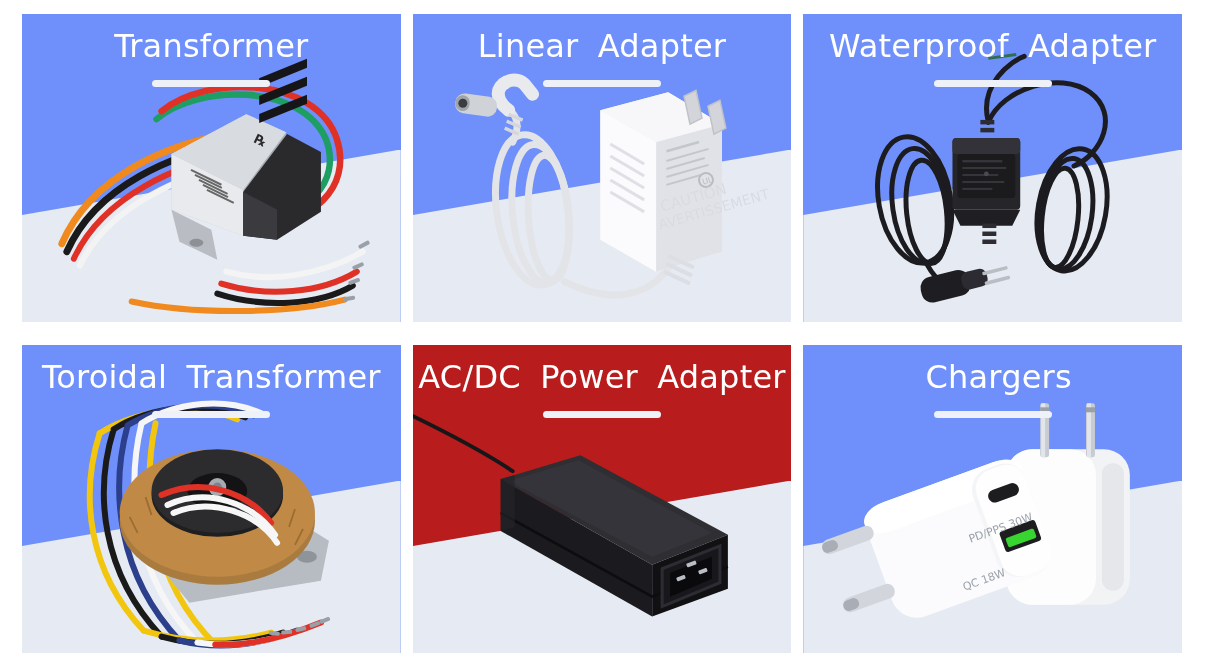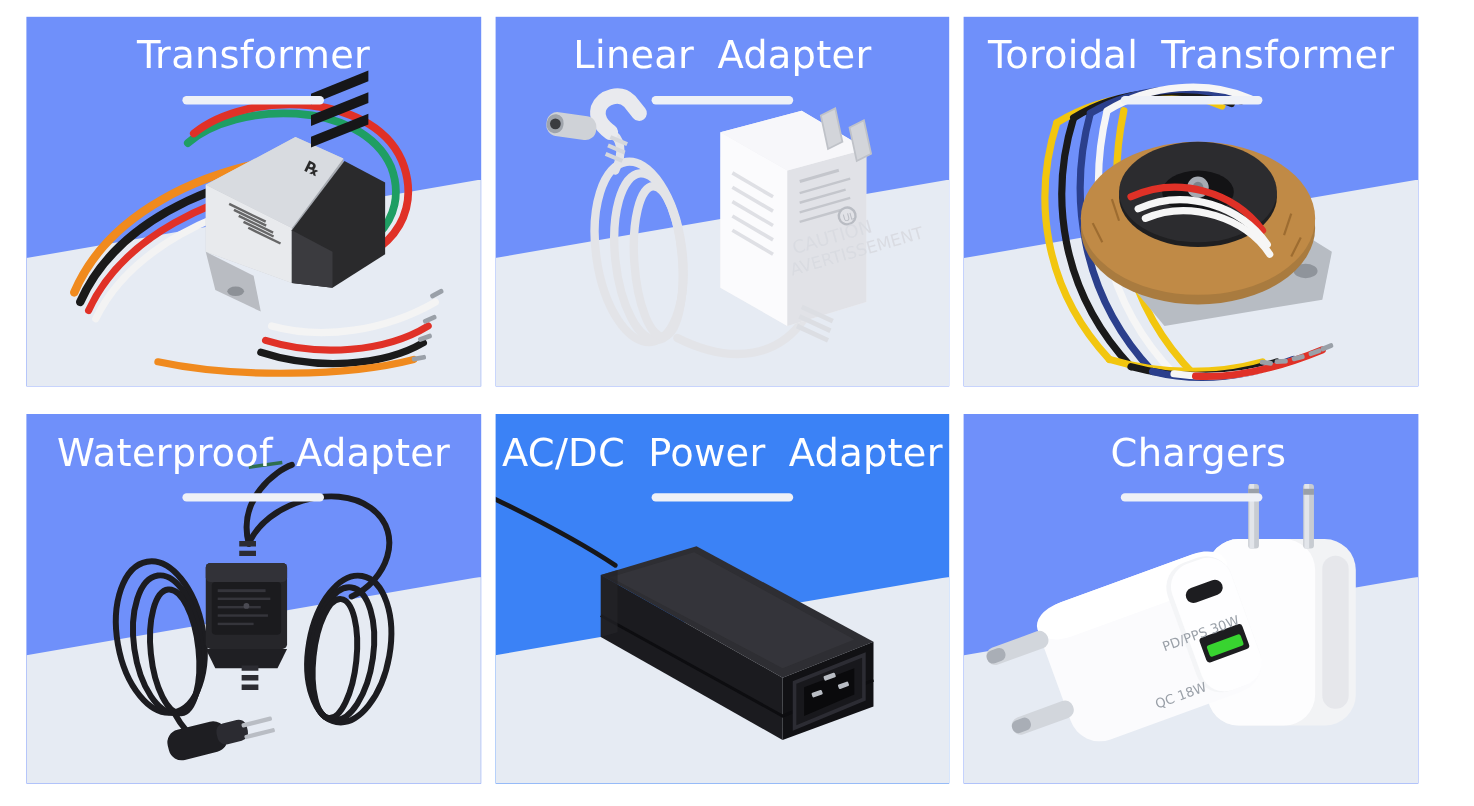--- a/index.html
+++ b/index.html
@@ -198,20 +198,83 @@
     </div>
     <div class="card-title wide-space" style="color: rgb(255, 255, 255); text-align: center;">Linear  Adapter</div>
     <div class="title-rule" style="background: rgb(238, 241, 247);"></div>
   </div>
 
   <div class="card" style="background: rgb(111, 144, 250);">
     <div class="floor" style="background: rgb(230, 235, 243);"></div>
     <div class="art">
       <svg viewBox="0 0 380 308" preserveAspectRatio="xMidYMid meet">
 
+        <g fill="none" stroke="#1c1c20" stroke-width="5" stroke-linecap="round">
+          <path d="M186 108 C176 70 210 46 222 42"></path>
+          <path d="M186 108 C200 74 258 56 288 78 C318 100 300 140 272 152"></path>
+        </g>
+        <g stroke="#2f6f4f" stroke-width="3">
+          <line x1="186" y1="44" x2="214" y2="40"></line>
+        </g>
+
+        <g fill="none" stroke="#1c1c20" stroke-width="5" stroke-linecap="round">
+          <ellipse cx="112" cy="186" rx="36" ry="64" transform="rotate(-10 112 186)"></ellipse>
+          <ellipse cx="118" cy="192" rx="28" ry="58" transform="rotate(-8 118 192)"></ellipse>
+          <ellipse cx="124" cy="198" rx="20" ry="52" transform="rotate(-6 124 198)"></ellipse>
+          <path d="M124 250 C136 272 152 280 164 276"></path>
+        </g>
+
+        <g fill="none" stroke="#1c1c20" stroke-width="5" stroke-linecap="round">
+          <ellipse cx="270" cy="196" rx="34" ry="62" transform="rotate(10 270 196)"></ellipse>
+          <ellipse cx="264" cy="200" rx="26" ry="56" transform="rotate(8 264 200)"></ellipse>
+          <ellipse cx="258" cy="204" rx="18" ry="50" transform="rotate(6 258 204)"></ellipse>
+        </g>
+
+        <g>
+          <rect x="150" y="124" width="68" height="72" rx="4" fill="#26262a"></rect>
+          <rect x="150" y="124" width="68" height="16" rx="4" fill="#323238"></rect>
+          <rect x="155" y="140" width="58" height="44" rx="3" fill="#1b1b1e"></rect>
+          <g fill="#3a3a41" opacity="0.85">
+            <rect x="160" y="146" width="40" height="2.4"></rect>
+            <rect x="160" y="153" width="44" height="2"></rect>
+            <rect x="160" y="160" width="36" height="2"></rect>
+            <rect x="160" y="167" width="42" height="2"></rect>
+            <rect x="160" y="174" width="30" height="2"></rect>
+          </g>
+          <circle cx="184" cy="160" r="2.4" fill="#4a4a52"></circle>
+          <polygon points="150,196 218,196 210,212 158,212" fill="#1f1f23"></polygon>
+
+          <g stroke="#2c2c32" stroke-width="4.5" fill="none">
+            <line x1="178" y1="108" x2="192" y2="108"></line>
+            <line x1="178" y1="116" x2="192" y2="116"></line>
+            <line x1="180" y1="212" x2="194" y2="212"></line>
+            <line x1="180" y1="220" x2="194" y2="220"></line>
+            <line x1="180" y1="228" x2="194" y2="228"></line>
+          </g>
+        </g>
+
+        <g transform="rotate(-14 150 272)">
+          <rect x="118" y="258" width="50" height="26" rx="11" fill="#1e1e22"></rect>
+          <rect x="160" y="262" width="26" height="18" rx="7" fill="#2b2b31"></rect>
+          <g fill="#b9bdc4">
+            <rect x="182" y="266" width="26" height="3.6" rx="1.4"></rect>
+            <rect x="182" y="276" width="26" height="3.6" rx="1.4"></rect>
+          </g>
+        </g>
+      </svg>
+    </div>
+    <div class="card-title wide-space" style="color: rgb(255, 255, 255);">Waterproof  Adapter</div>
+    <div class="title-rule" style="background: rgb(238, 241, 247);"></div>
+  </div>
+
+  <div class="card" style="background: rgb(111, 144, 250);">
+    <div class="floor" style="background: rgb(230, 235, 243);"></div>
+    <div class="art">
+      <svg viewBox="0 0 380 308" preserveAspectRatio="xMidYMid meet">
+
         <g fill="none" stroke-width="6" stroke-linecap="round">
           <path d="M78 88 C58 150 66 226 122 286" stroke="#f2c60f"></path>
           <path d="M92 84 C72 148 80 228 140 292" stroke="#1a1a1a"></path>
           <path d="M106 80 C88 146 96 230 158 296" stroke="#2b3f8c"></path>
           <path d="M120 78 C104 144 112 232 176 298" stroke="#f6f6f6"></path>
           <path d="M134 78 C120 144 128 234 194 300" stroke="#f2c60f"></path>
         </g>
 
         <g fill="none" stroke-width="6" stroke-linecap="round">
           <path d="M78 88 C120 62 180 58 216 74" stroke="#f2c60f"></path>
@@ -264,84 +327,21 @@
           <rect x="274" y="284" width="11" height="4" rx="1.6" transform="rotate(-14 274 284)"></rect>
           <rect x="288" y="280" width="11" height="4" rx="1.6" transform="rotate(-20 288 280)"></rect>
           <rect x="298" y="276" width="11" height="4" rx="1.6" transform="rotate(-22 298 276)"></rect>
         </g>
       </svg>
     </div>
     <div class="card-title wide-space" style="color: rgb(255, 255, 255);">Toroidal  Transformer</div>
     <div class="title-rule" style="background: rgb(238, 241, 247);"></div>
   </div>
 
-  <div class="card" style="background: rgb(111, 144, 250);">
-    <div class="floor" style="background: rgb(230, 235, 243);"></div>
-    <div class="art">
-      <svg viewBox="0 0 380 308" preserveAspectRatio="xMidYMid meet">
-
-        <g fill="none" stroke="#1c1c20" stroke-width="5" stroke-linecap="round">
-          <path d="M186 108 C176 70 210 46 222 42"></path>
-          <path d="M186 108 C200 74 258 56 288 78 C318 100 300 140 272 152"></path>
-        </g>
-        <g stroke="#2f6f4f" stroke-width="3">
-          <line x1="186" y1="44" x2="214" y2="40"></line>
-        </g>
-
-        <g fill="none" stroke="#1c1c20" stroke-width="5" stroke-linecap="round">
-          <ellipse cx="112" cy="186" rx="36" ry="64" transform="rotate(-10 112 186)"></ellipse>
-          <ellipse cx="118" cy="192" rx="28" ry="58" transform="rotate(-8 118 192)"></ellipse>
-          <ellipse cx="124" cy="198" rx="20" ry="52" transform="rotate(-6 124 198)"></ellipse>
-          <path d="M124 250 C136 272 152 280 164 276"></path>
-        </g>
-
-        <g fill="none" stroke="#1c1c20" stroke-width="5" stroke-linecap="round">
-          <ellipse cx="270" cy="196" rx="34" ry="62" transform="rotate(10 270 196)"></ellipse>
-          <ellipse cx="264" cy="200" rx="26" ry="56" transform="rotate(8 264 200)"></ellipse>
-          <ellipse cx="258" cy="204" rx="18" ry="50" transform="rotate(6 258 204)"></ellipse>
-        </g>
-
-        <g>
-          <rect x="150" y="124" width="68" height="72" rx="4" fill="#26262a"></rect>
-          <rect x="150" y="124" width="68" height="16" rx="4" fill="#323238"></rect>
-          <rect x="155" y="140" width="58" height="44" rx="3" fill="#1b1b1e"></rect>
-          <g fill="#3a3a41" opacity="0.85">
-            <rect x="160" y="146" width="40" height="2.4"></rect>
-            <rect x="160" y="153" width="44" height="2"></rect>
-            <rect x="160" y="160" width="36" height="2"></rect>
-            <rect x="160" y="167" width="42" height="2"></rect>
-            <rect x="160" y="174" width="30" height="2"></rect>
-          </g>
-          <circle cx="184" cy="160" r="2.4" fill="#4a4a52"></circle>
-          <polygon points="150,196 218,196 210,212 158,212" fill="#1f1f23"></polygon>
-
-          <g stroke="#2c2c32" stroke-width="4.5" fill="none">
-            <line x1="178" y1="108" x2="192" y2="108"></line>
-            <line x1="178" y1="116" x2="192" y2="116"></line>
-            <line x1="180" y1="212" x2="194" y2="212"></line>
-            <line x1="180" y1="220" x2="194" y2="220"></line>
-            <line x1="180" y1="228" x2="194" y2="228"></line>
-          </g>
-        </g>
-
-        <g transform="rotate(-14 150 272)">
-          <rect x="118" y="258" width="50" height="26" rx="11" fill="#1e1e22"></rect>
-          <rect x="160" y="262" width="26" height="18" rx="7" fill="#2b2b31"></rect>
-          <g fill="#b9bdc4">
-            <rect x="182" y="266" width="26" height="3.6" rx="1.4"></rect>
-            <rect x="182" y="276" width="26" height="3.6" rx="1.4"></rect>
-          </g>
-        </g>
-      </svg>
-    </div>
-    <div class="card-title wide-space" style="color: rgb(255, 255, 255);">Waterproof  Adapter</div>
-    <div class="title-rule" style="background: rgb(238, 241, 247);"></div>
-  </div>
-
-  <div class="card" style="background: #3b82f6;">
+  <div class="card" style="background: #b91c1c;">
     <div class="floor" style="background: rgb(230, 235, 243);"></div>
     <div class="art">
       <svg viewBox="0 0 380 308" preserveAspectRatio="xMidYMid meet">
 
         <path d="M-10 66 C40 90 76 110 100 126" stroke="#17171a" stroke-width="4" fill="none" stroke-linecap="round"></path>
 
         <polygon points="88,134 168,110 316,190 240,220" fill="#2e2e33"></polygon>
 
         <polygon points="88,134 240,220 240,272 88,186" fill="#1b1b1f"></polygon>
 

